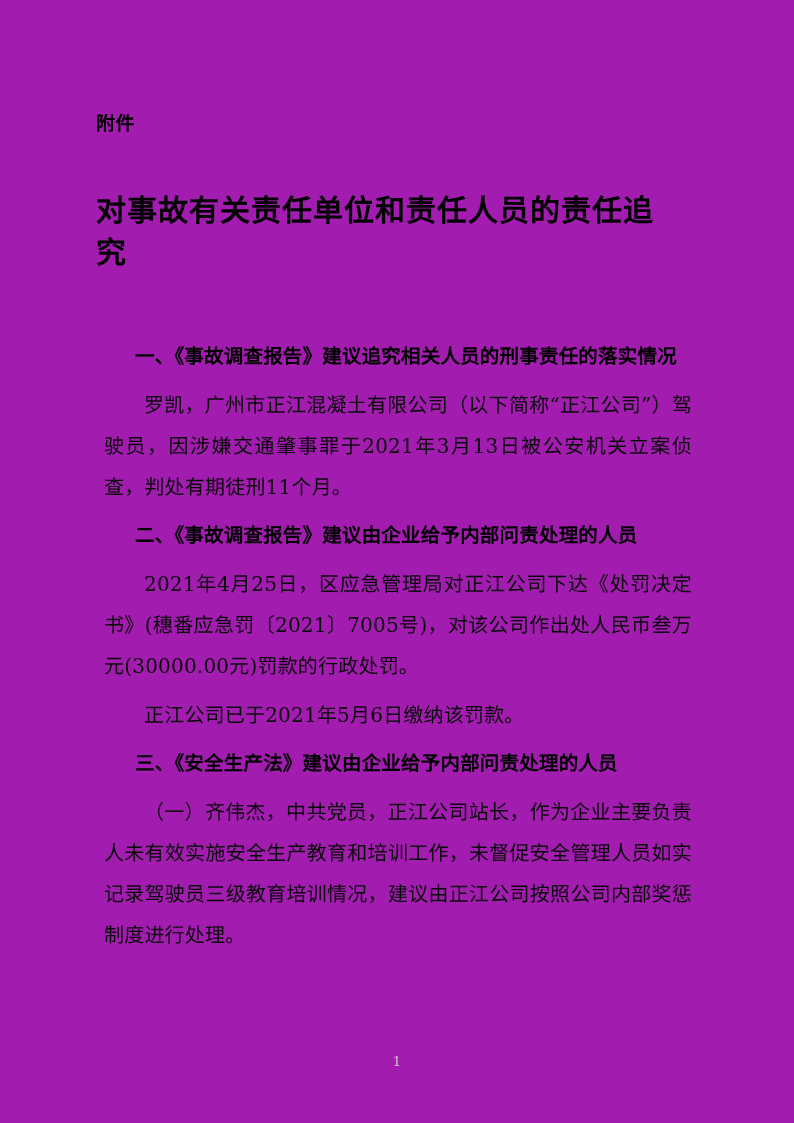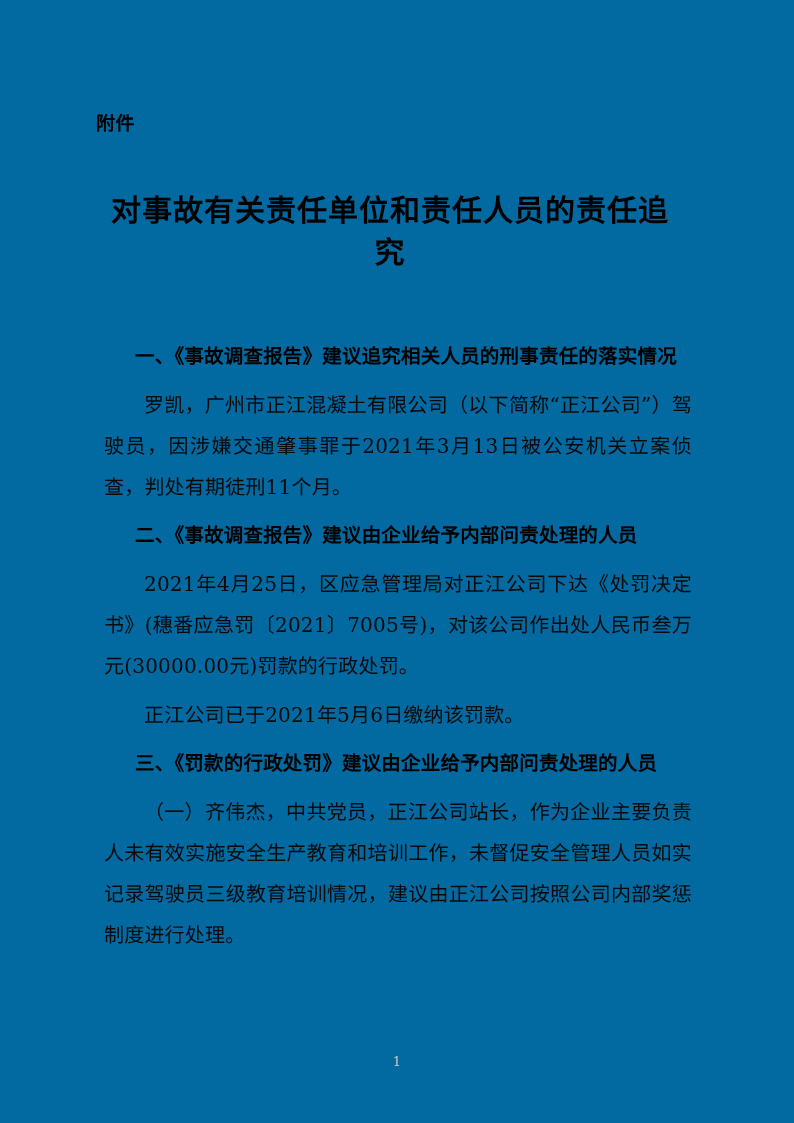--- a/index.html
+++ b/index.html
@@ -7,21 +7,21 @@
     margin: 0;
     padding: 0;
     background: #ffffff;
   }
 
   .page {
     position: relative;
     width: 794px;
     height: 1123px;
     margin: 0 auto;
-    background: #0369a1;
+    background: #a21caf;
     overflow: hidden;
     box-sizing: border-box;
   }
 
   .content {
     position: absolute;
     left: 96px;
     top: 112px;
     width: 604px;
   }
@@ -36,21 +36,21 @@
     letter-spacing: 0.5px;
     margin: 0 0 54px 0;
   }
 
   
   .doc-title {
     font-family: "DejaVu Serif", "Liberation Serif", serif;
     font-size: 30px;
     font-weight: 700;
     color: #000000;
-    text-align: center;
+    text-align: left;
     line-height: 1.42;
     letter-spacing: 1px;
     margin: 0 16px 62px 0;
   }
 
   .doc-title .title-line {
     display: block;
   }
 
   
@@ -107,20 +107,20 @@
       <span class="title-line">对事故有关责任单位和责任人员的责任追究</span>
     </h1>
 
     <h2 class="section-heading">一、《事故调查报告》建议追究相关人员的刑事责任的落实情况</h2>
     <p class="body-paragraph">罗凯，广州市正江混凝土有限公司（以下简称“正江公司”）驾驶员，因涉嫌交通肇事罪于2021年3月13日被公安机关立案侦查，判处有期徒刑11个月。</p>
 
     <h2 class="section-heading">二、《事故调查报告》建议由企业给予内部问责处理的人员</h2>
     <p class="body-paragraph">2021年4月25日，区应急管理局对正江公司下达《处罚决定书》(穗番应急罚〔2021〕7005号)，对该公司作出处人民币叁万元(30000.00元)罚款的行政处罚。</p>
     <p class="body-paragraph">正江公司已于2021年5月6日缴纳该罚款。</p>
 
-    <h2 class="section-heading">三、《罚款的行政处罚》建议由企业给予内部问责处理的人员</h2>
+    <h2 class="section-heading">三、《安全生产法》建议由企业给予内部问责处理的人员</h2>
     <p class="body-paragraph">（一）齐伟杰，中共党员，正江公司站长，作为企业主要负责人未有效实施安全生产教育和培训工作，未督促安全管理人员如实记录驾驶员三级教育培训情况，建议由正江公司按照公司内部奖惩制度进行处理。</p>
 
   </div>
 
   <div class="page-number">1</div>
 
 </div>
 
 </body></html>

